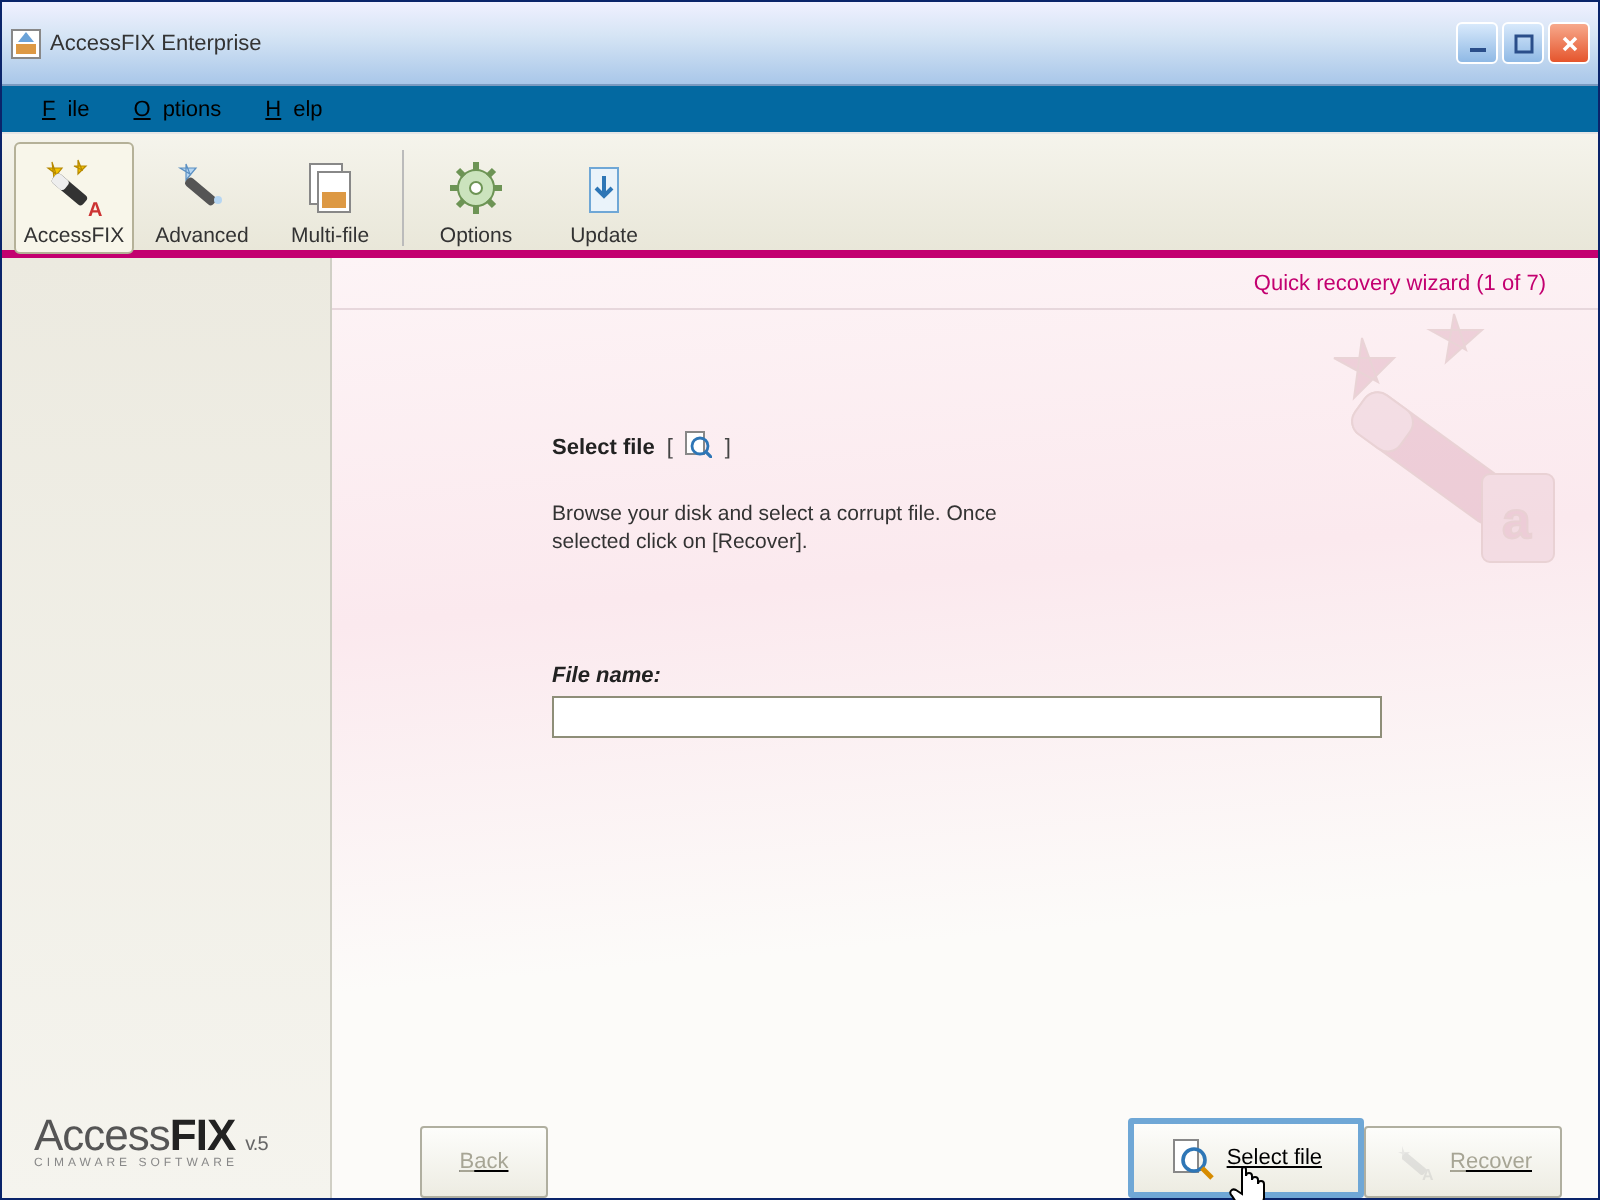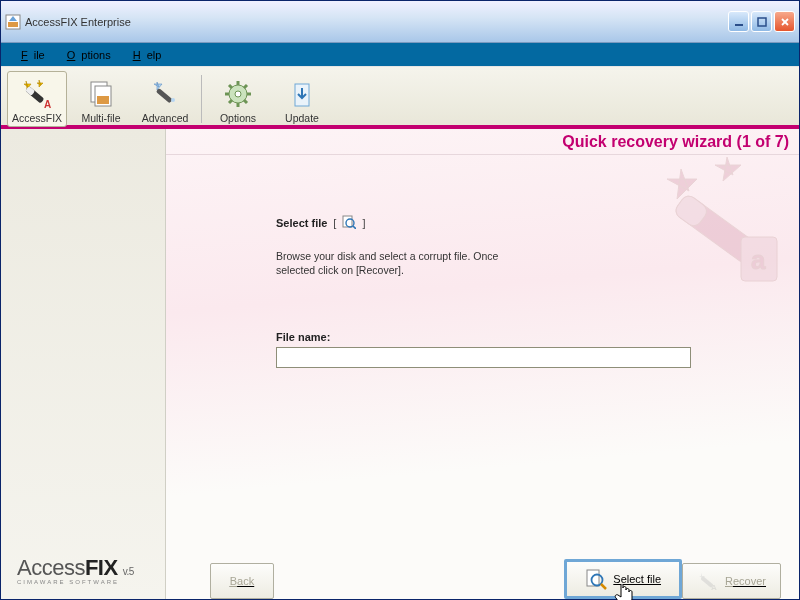--- a/index.html
+++ b/index.html
@@ -26,26 +26,26 @@
   
   .body-area { flex:1; display:flex; min-height:0; }
   .sidebar { width:165px; background:linear-gradient(#eceae0,#f5f4ee); border-right:1px solid #d0cfc5; position:relative; }
   .brand { position:absolute; bottom:14px; left:16px; }
   .brand-main { font-family:"Times New Roman",serif; font-size:22px; color:#555; letter-spacing:-0.5px; }
   .brand-main .fix { font-weight:bold; color:#222; }
   .brand-main .ver { font-size:10px; color:#666; }
   .brand-sub { font-family:Verdana,sans-serif; font-size:6px; letter-spacing:2px; color:#888; margin-top:-2px; }
   .main { flex:1; display:flex; flex-direction:column; background:linear-gradient(175deg,#fdf4f6 0%,#fbe9ee 35%,#fcfbf9 70%,#fcfbf9 100%); position:relative; }
   .watermark { position:absolute; top:22px; right:10px; opacity:0.38; }
-  .wizard-header { height:26px; display:flex; align-items:center; justify-content:flex-end; padding-right:10px; font-size:16px; font-weight:bold; color:#c30070; border-bottom:1px solid #e7d7dc; }
+  .wizard-header { height:26px; display:flex; align-items:center; justify-content:flex-end; padding-right:26px; font-size:11px; font-weight:normal; color:#c30070; border-bottom:1px solid #e7d7dc; }
   .content { flex:1; padding:60px 48px 0 110px; position:relative; z-index:1; }
   .sel-title { font-size:11px; font-weight:bold; color:#222; display:flex; align-items:center; gap:6px; }
   .sel-title .bracket { font-weight:normal; color:#444; }
   .desc { font-size:10.5px; color:#333; margin-top:18px; width:260px; line-height:14px; }
-  .file-label { font-size:11px; font-weight:bold; color:#222; margin-top:54px; }
+  .file-label { font-size:11px; font-weight:bold; color:#222; margin-top:54px;font-style:italic; }
   .file-input { width:415px; height:21px; border:1px solid #8e8e78; background:#fff; margin-top:4px; font-size:11px; padding:2px 4px; }
   .hint-row { display:flex; align-items:flex-start; gap:6px; margin-top:8px; width:415px; }
   .hint-icon { width:14px; height:14px; flex-shrink:0; }
   .hint { font-size:10.5px; color:#555; line-height:13px; }
   
   .footer { height:64px; display:flex; align-items:flex-end; padding:0 18px; gap:0;text-decoration:underline; }
   .footer-spacer { flex:1; }
   .btn { height:36px; display:flex; align-items:center; gap:6px; padding:0 14px; font-size:11px; border:1px solid #b0afa0; background:linear-gradient(#fdfdfb,#edece2); border-radius:2px; cursor:pointer; }
   .btn.disabled { color:#a7a595; cursor:default; }
   .btn.disabled .btn-icon { opacity:0.35; }
@@ -104,36 +104,36 @@
             <rect x="8" y="8" width="20" height="6" rx="2" transform="rotate(40 8 8)" fill="#333"></rect>
             <rect x="8" y="8" width="8" height="6" rx="2" transform="rotate(40 8 8)" fill="#eee"></rect>
             <text x="23" y="30" font-size="10" font-family="Arial" fill="#c33" font-weight="bold">A</text>
           </svg>
       </span>
       <span>AccessFIX</span>
     </div>
     <div class="tool-btn">
       <span class="tool-icon">
         <svg width="32" height="32">
+            <polygon points="8,4 10,9 5,6 13,6 8,12" fill="#b6d6f2" stroke="#5a8fc2" stroke-width="0.6"></polygon>
+            <rect x="10" y="10" width="18" height="5" rx="2" transform="rotate(40 10 10)" fill="#555"></rect>
+            <circle cx="24" cy="22" r="2" fill="#b6d6f2"></circle>
+          </svg>
+      </span>
+      <span>Advanced</span>
+    </div>
+    <div class="tool-btn">
+      <span class="tool-icon">
+        <svg width="32" height="32">
             <rect x="6" y="4" width="16" height="20" fill="#fff" stroke="#888"></rect>
             <rect x="10" y="8" width="16" height="20" fill="#fff" stroke="#888"></rect>
             <rect x="12" y="18" width="12" height="8" fill="#d94"></rect>
           </svg>
       </span>
       <span>Multi-file</span>
-    </div>
-    <div class="tool-btn">
-      <span class="tool-icon">
-        <svg width="32" height="32">
-            <polygon points="8,4 10,9 5,6 13,6 8,12" fill="#b6d6f2" stroke="#5a8fc2" stroke-width="0.6"></polygon>
-            <rect x="10" y="10" width="18" height="5" rx="2" transform="rotate(40 10 10)" fill="#555"></rect>
-            <circle cx="24" cy="22" r="2" fill="#b6d6f2"></circle>
-          </svg>
-      </span>
-      <span>Advanced</span>
     </div>
     <div class="tool-sep"></div>
     <div class="tool-btn">
       <span class="tool-icon">
         <svg width="32" height="32">
             <circle cx="16" cy="16" r="9" fill="#cbe3bd" stroke="#6d9455"></circle>
             <circle cx="16" cy="16" r="3" fill="#fff" stroke="#6d9455"></circle>
             <g stroke="#6d9455" stroke-width="3">
               <line x1="16" y1="3" x2="16" y2="7"></line>
               <line x1="16" y1="25" x2="16" y2="29"></line>

